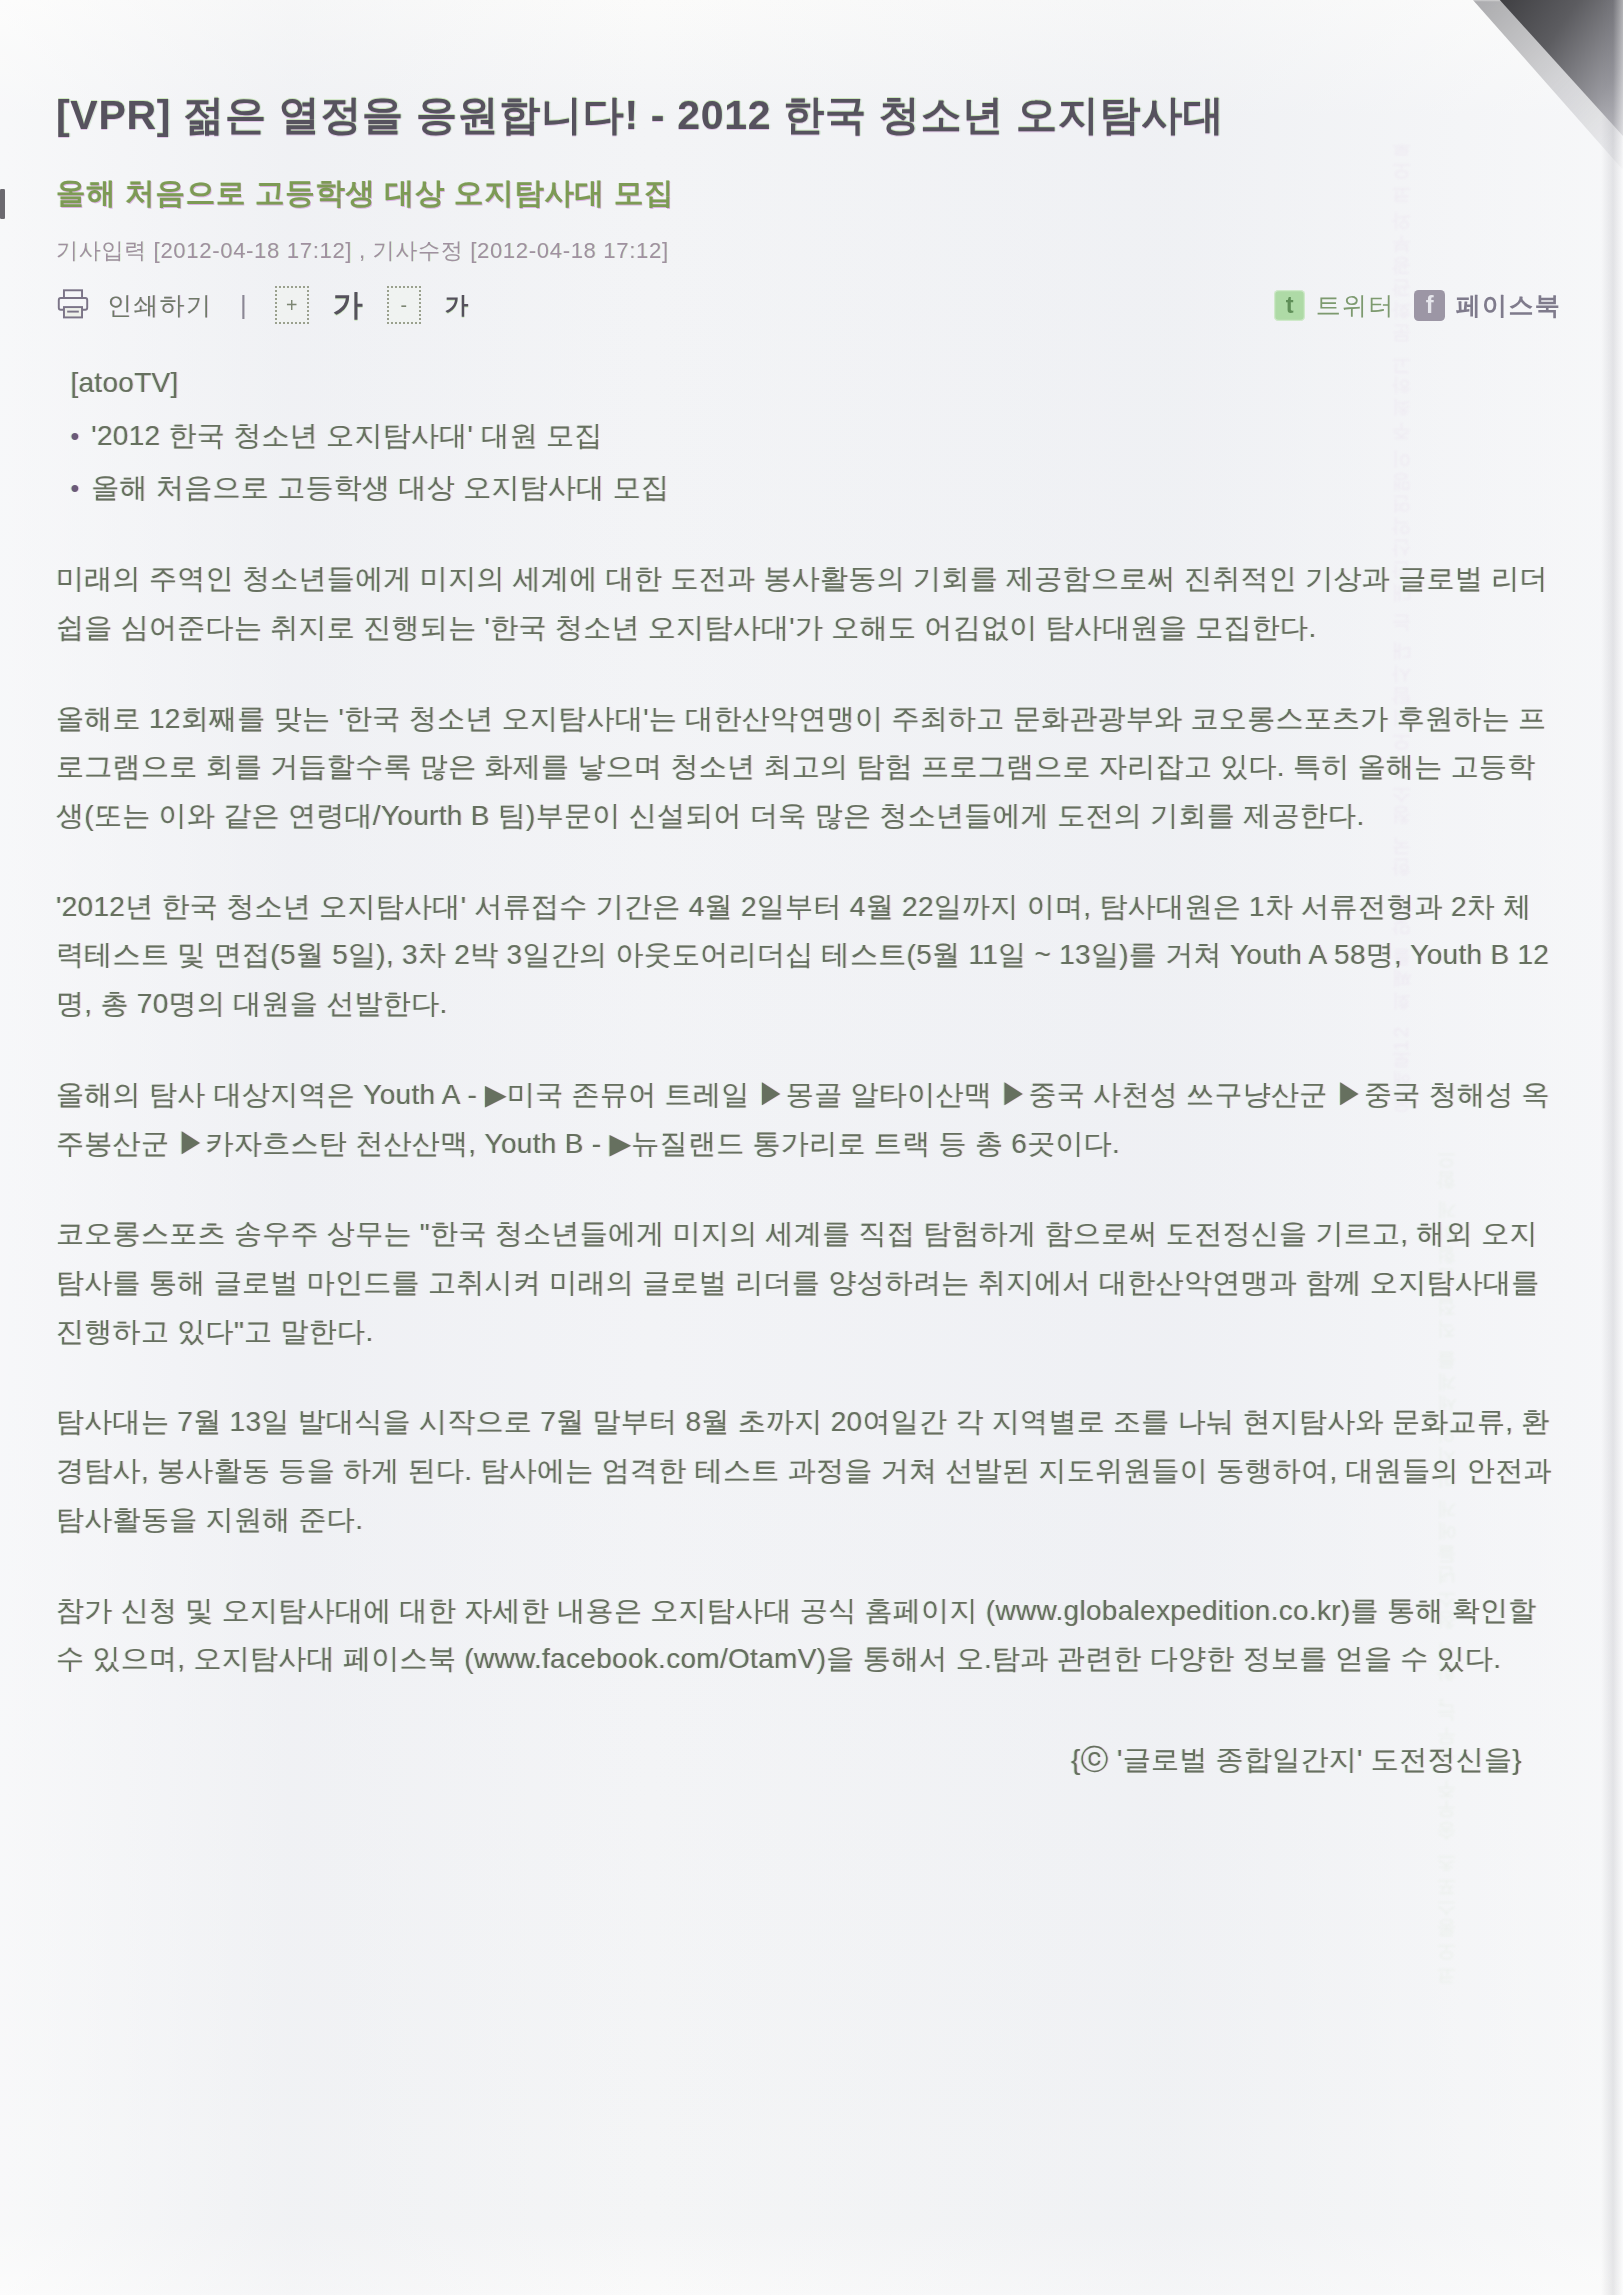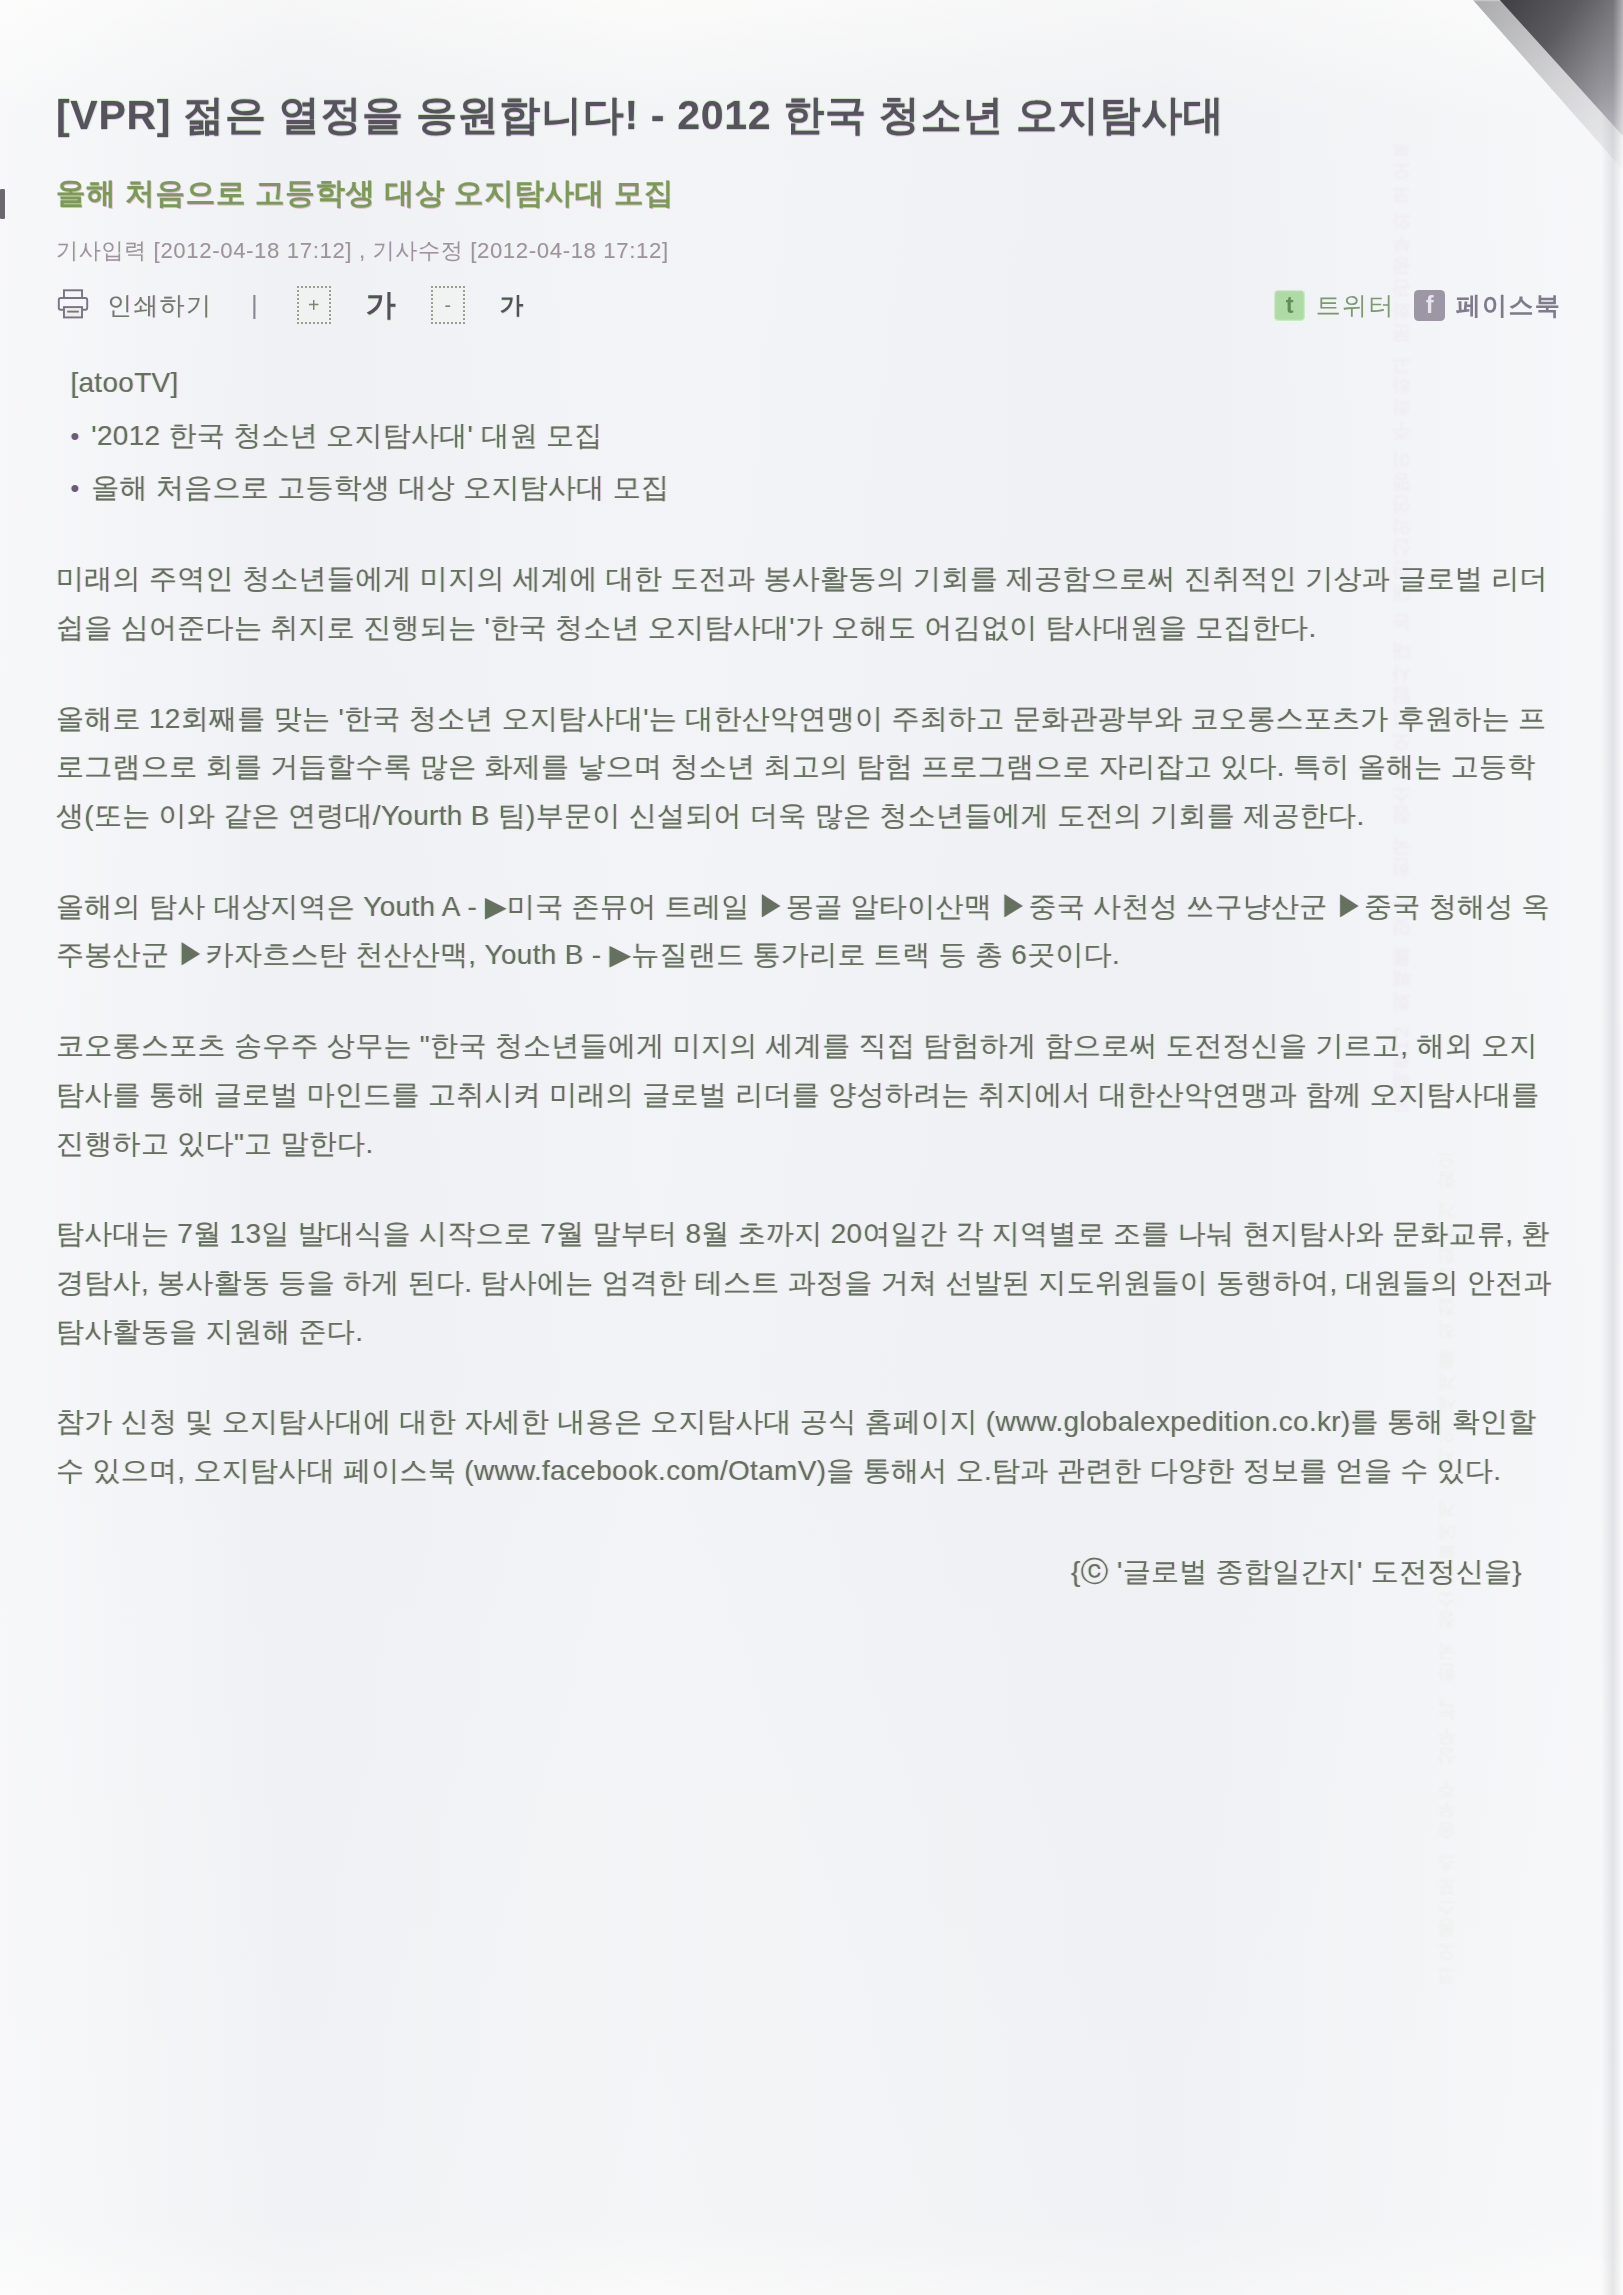--- a/index.html
+++ b/index.html
@@ -61,21 +61,21 @@
     text-shadow:0.7px 0.7px 0 rgba(190,100,205,.45), -0.7px 0 0 rgba(150,215,110,.4);
   }
   .meta-row{
     margin-top:22px;text-align:left;font-size:22px;letter-spacing:0.7px;
     color:#a090a0;
     text-shadow:0.7px 0 0 rgba(160,220,140,.35);
   }
   .toolbar{
     margin-top:14.4px;display:flex;justify-content:space-between;align-items:center;height:50px;
   }
-  .tb-left{display:flex;align-items:center;gap:35px;}
+  .tb-left{display:flex;align-items:center;gap:24px;}
   .tb-right{display:flex;align-items:center;gap:19.6px;}
   .print-btn{display:flex;align-items:center;gap:17px;cursor:pointer;}
   .print-label{font-size:25px;color:#6f7a68;letter-spacing:1.3px;
     text-shadow:0.7px 0 0 rgba(185,110,200,.35);}
   .tb-divider{font-size:26px;color:#8b8795;padding:0 3.9px;}
   .font-box{
     width:30px;height:34px;border:2px dotted #9aa08e;display:flex;align-items:center;justify-content:center;
     font-size:19.6px;color:#7c8672;background:rgba(240,244,238,.5);cursor:pointer;
   }
   .ga-big{font-size:30px;font-weight:bold;color:#55515c;
@@ -162,20 +162,21 @@
     <ul class="bullet-list">
       <li>
         <span class="bullet-dot">•</span><span>'2012 한국 청소년 오지탐사대' 대원 모집</span>
       </li>
       <li>
         <span class="bullet-dot">•</span><span>올해 처음으로 고등학생 대상 오지탐사대 모집</span>
       </li>
     </ul>
     <p class="para">미래의 주역인 청소년들에게 미지의 세계에 대한 도전과 봉사활동의 기회를 제공함으로써 진취적인 기상과 글로벌 리더쉽을 심어준다는 취지로 진행되는 '한국 청소년 오지탐사대'가 오해도 어김없이 탐사대원을 모집한다.</p>
     <p class="para">올해로 12회째를 맞는 '한국 청소년 오지탐사대'는 대한산악연맹이 주최하고 문화관광부와 코오롱스포츠가 후원하는 프로그램으로 회를 거듭할수록 많은 화제를 낳으며 청소년 최고의 탐험 프로그램으로 자리잡고 있다. 특히 올해는 고등학생(또는 이와 같은 연령대/Yourth B 팀)부문이 신설되어 더욱 많은 청소년들에게 도전의 기회를 제공한다.</p>
+    <p class="para">'2012년 한국 청소년 오지탐사대' 서류접수 기간은 4월 2일부터 4월 22일까지 이며, 탐사대원은 1차 서류전형과 2차 체력테스트 및 면접(5월 5일), 3차 2박 3일간의 아웃도어리더십 테스트(5월 11일 ~ 13일)를 거쳐 Youth A 58명, Youth B 12명, 총 70명의 대원을 선발한다.</p>
     <p class="para">올해의 탐사 대상지역은 Youth A - ▶미국 존뮤어 트레일 ▶몽골 알타이산맥 ▶중국 사천성 쓰구냥산군 ▶중국 청해성 옥주봉산군 ▶카자흐스탄 천산산맥, Youth B - ▶뉴질랜드 통가리로 트랙 등 총 6곳이다.</p>
     <p class="para">코오롱스포츠 송우주 상무는 "한국 청소년들에게 미지의 세계를 직접 탐험하게 함으로써 도전정신을 기르고, 해외 오지탐사를 통해 글로벌 마인드를 고취시켜 미래의 글로벌 리더를 양성하려는 취지에서 대한산악연맹과 함께 오지탐사대를 진행하고 있다"고 말한다.</p>
     <p class="para">탐사대는 7월 13일 발대식을 시작으로 7월 말부터 8월 초까지 20여일간 각 지역별로 조를 나눠 현지탐사와 문화교류, 환경탐사, 봉사활동 등을 하게 된다. 탐사에는 엄격한 테스트 과정을 거쳐 선발된 지도위원들이 동행하여, 대원들의 안전과 탐사활동을 지원해 준다.</p>
     <p class="para">참가 신청 및 오지탐사대에 대한 자세한 내용은 오지탐사대 공식 홈페이지 (www.globalexpedition.co.kr)를 통해 확인할 수 있으며, 오지탐사대 페이스북 (www.facebook.com/OtamV)을 통해서 오.탐과 관련한 다양한 정보를 얻을 수 있다.</p>
     <div class="footer-line">{ⓒ '글로벌 종합일간지' 도전정신을}</div>
   </div>
 
 </div>
 
 

